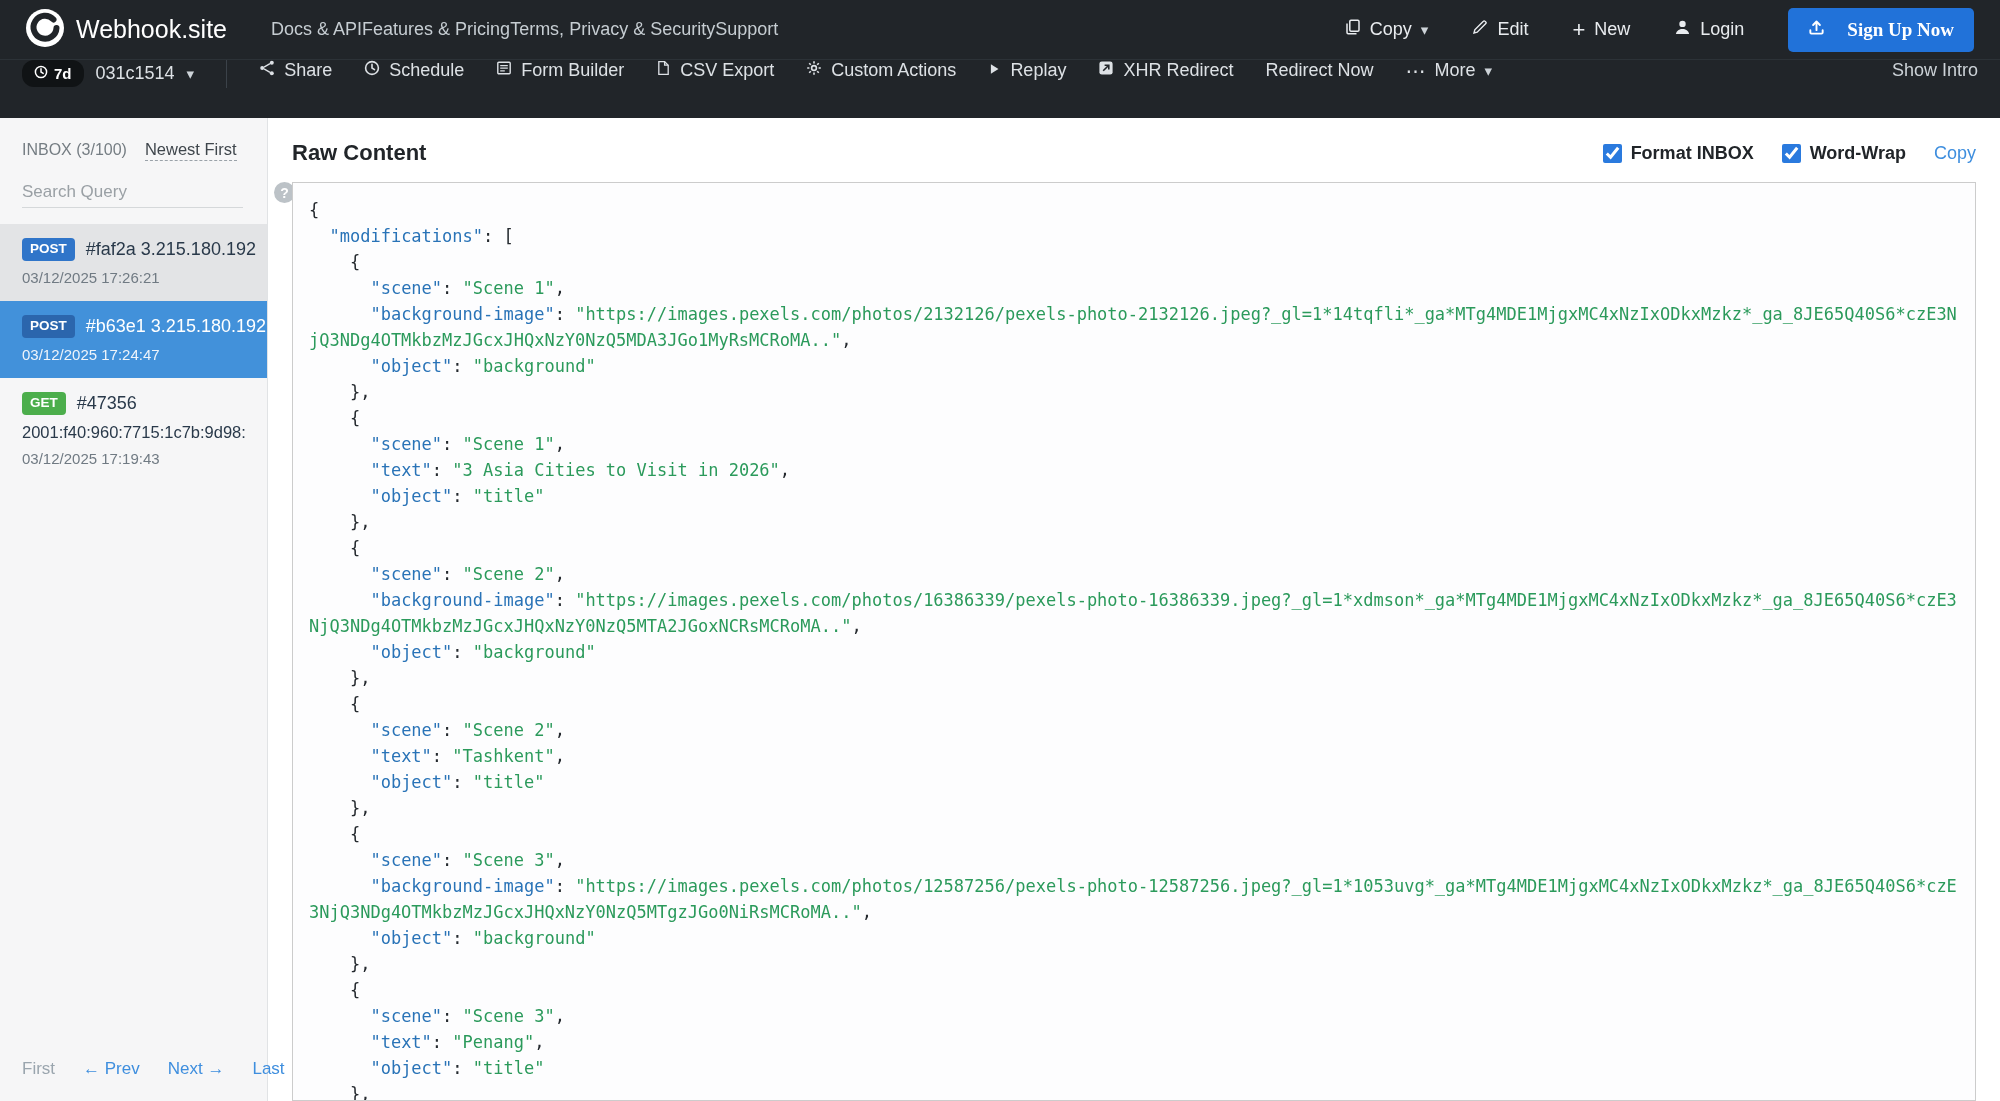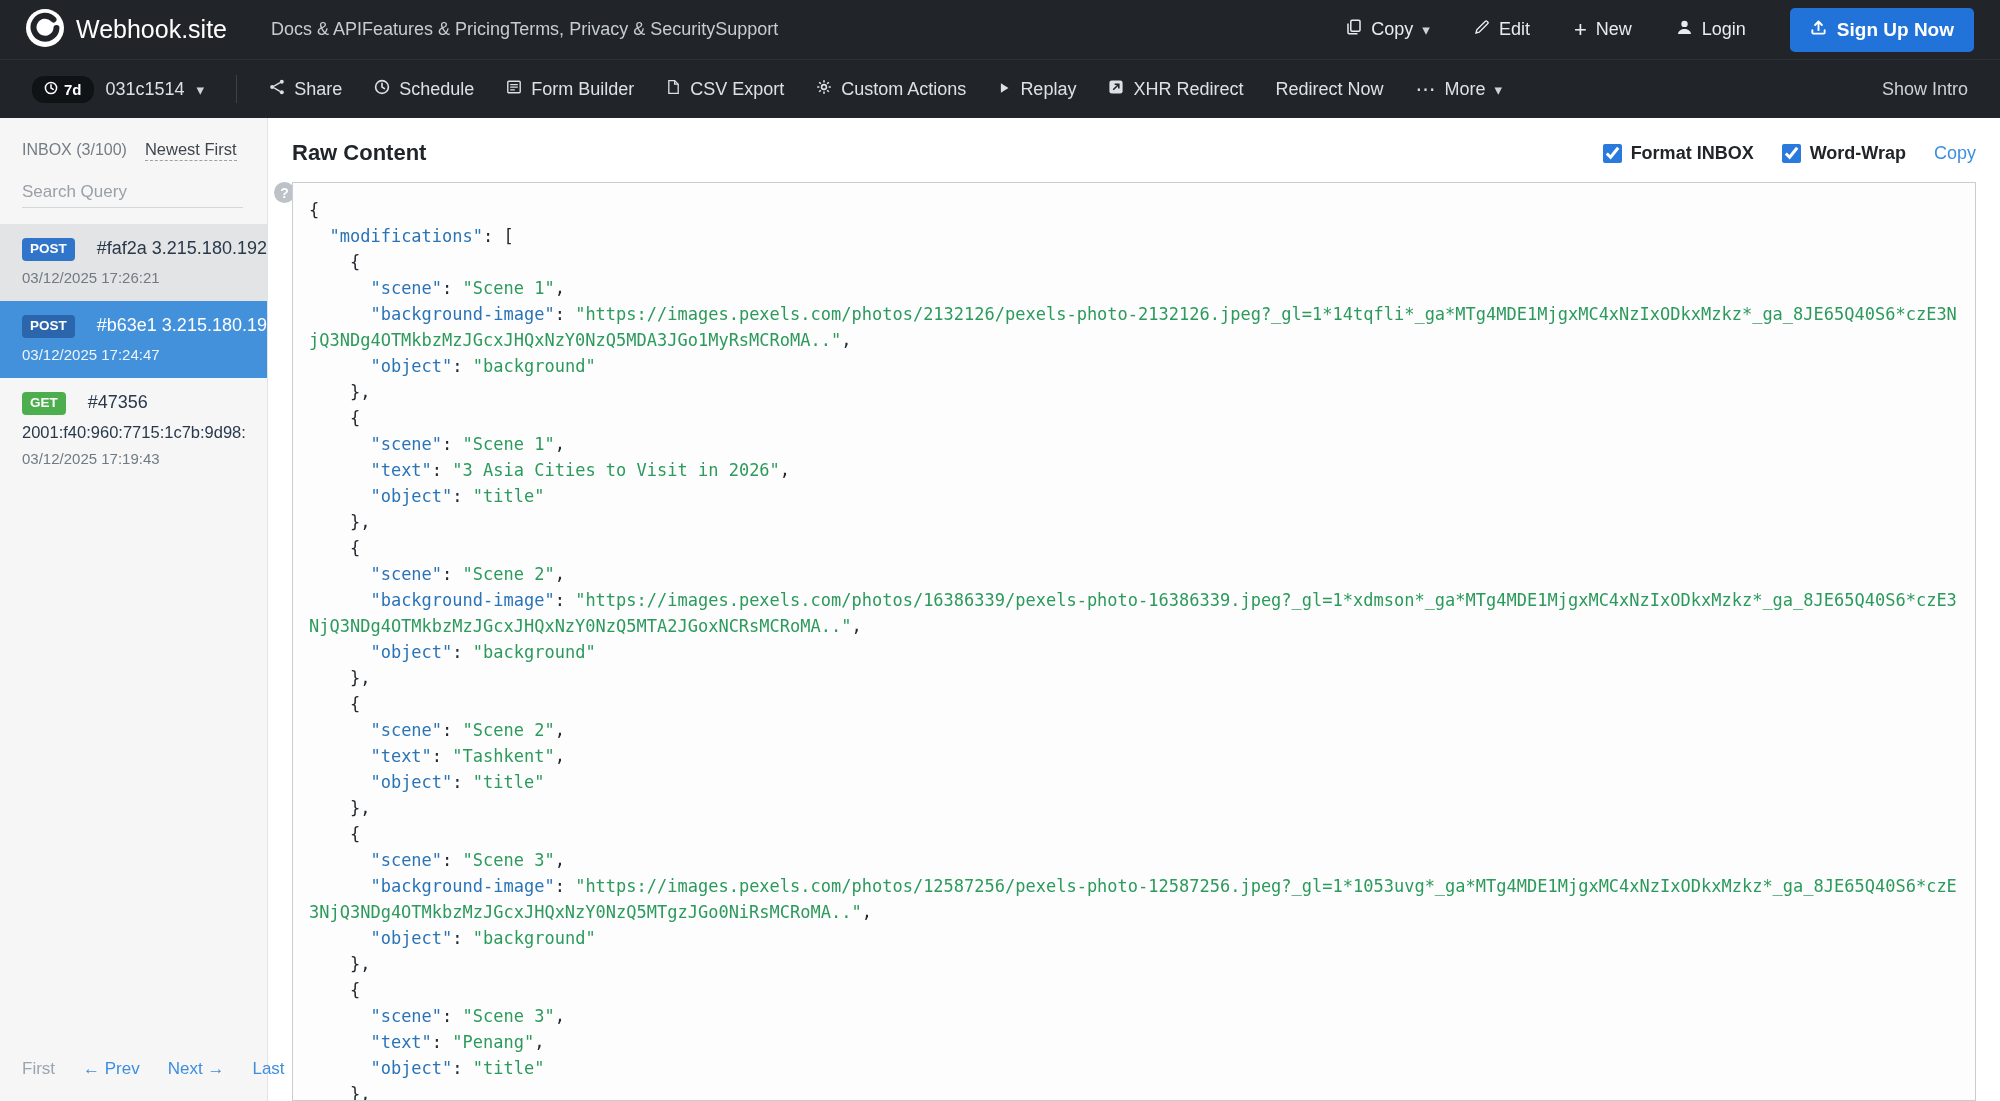--- a/index.html
+++ b/index.html
@@ -8,24 +8,24 @@
 
   
   .navbar{height:59px;background:#212529;display:flex;align-items:center;padding:0 26px;color:#fff}
   .logo-link{display:flex;align-items:center;gap:12px;cursor:pointer}
   .brand{font-size:25px;color:#fff}
   .nav-links{display:flex;margin-left:44px}
   .nav-link{color:#c6cdd2;font-size:18px;cursor:pointer;white-space:nowrap}
   .nav-right{margin-left:auto;display:flex;align-items:center;gap:44px}
   .nav-action{display:flex;align-items:center;gap:9px;color:#e9ecef;font-size:18px;cursor:pointer;white-space:nowrap}
   .caret{font-size:15px;color:#cdd3d8;line-height:1}
-  .btn-signup{display:flex;align-items:center;gap:10px;background:#2172d9;color:#fff;font-weight:bold;font-size:19px;padding:11px 20px;border-radius:5px;border:none;cursor:pointer;font-family:Liberation Sans, sans-serif}
-
-  
-  .toolbar{height:59px;background:#212529;border-top:1px solid #2c3237;display:flex;align-items:center;padding:0 32px;gap:32px;color:#dde1e5;font-size:18px}
+  .btn-signup{display:flex;align-items:center;gap:22px;background:#2172d9;color:#fff;font-weight:bold;font-size:19px;padding:11px 20px;border-radius:5px;border:none;cursor:pointer;font-family:Liberation Serif, serif}
+
+  
+  .toolbar{height:59px;background:#212529;border-top:1px solid #2c3237;display:flex;align-items:flex-start;padding:0 22px;gap:32px;color:#dde1e5;font-size:18px}
   .token-group{display:flex;align-items:center;gap:12px;cursor:pointer}
   .pill{display:flex;align-items:center;gap:6px;background:#101315;border-radius:12px;padding:5px 12px;font-size:15px;font-weight:bold;color:#fff}
   .tb-divider{width:1px;height:28px;background:#3b4249}
   .tb-btn{display:flex;align-items:center;gap:9px;cursor:pointer;white-space:nowrap}
   .show-intro{margin-left:auto;color:#ccd2d7;cursor:pointer}
 
   
   .content{display:flex;height:983px}
 
   
@@ -34,21 +34,21 @@
   .inbox-label{color:#757d83;font-size:16px}
   .sort-link{color:#3f464c;font-size:16.5px;border-bottom:1px dashed #9aa2a9;cursor:pointer;padding-bottom:1px}
   .search-row{display:flex;align-items:center;gap:31px;padding:8px 22px 16px}
   .search-input{flex:1;border:none;border-bottom:1px solid #d5d8da;background:transparent;font-size:17px;padding:5px 0;color:#333;outline:none;font-family:"Liberation Sans",sans-serif}
   .search-input::placeholder{color:#9aa0a5}
   .help-circle{width:21px;height:21px;border-radius:50%;background:#bcc2c7;color:#fff;font-size:14px;font-weight:bold;display:flex;align-items:center;justify-content:center;cursor:pointer;flex:none}
   .requests{flex:1;overflow:hidden}
   .req{padding:14px 22px 15px;cursor:pointer}
   .req.read{background:#e3e4e6}
   .req.selected{background:#4291da}
-  .req-line{display:flex;align-items:flex-start;gap:22px}
+  .req-line{display:flex;align-items:center;gap:11px}
   .badge{border-radius:4px;color:#fff;font-weight:bold;font-size:13.5px;padding:4px 8px;line-height:1.1;flex:none}
   .badge.post{background:#3075c9}
   .badge.get{background:#4cae4c}
   .req.selected .badge.post{background:#2b66ad}
   .req-id{font-size:18px;color:#29394a;white-space:nowrap}
   .req-ip2{font-size:16.5px;color:#29394a;margin-top:8px;white-space:nowrap;overflow:hidden}
   .req-date{font-size:15px;color:#707a83;margin-top:8px}
   .req.selected .req-id{color:#fff}
   .req.selected .req-date{color:#eef4fb}
   .pagination{display:flex;gap:28px;padding:18px 22px 22px;font-size:17px}

